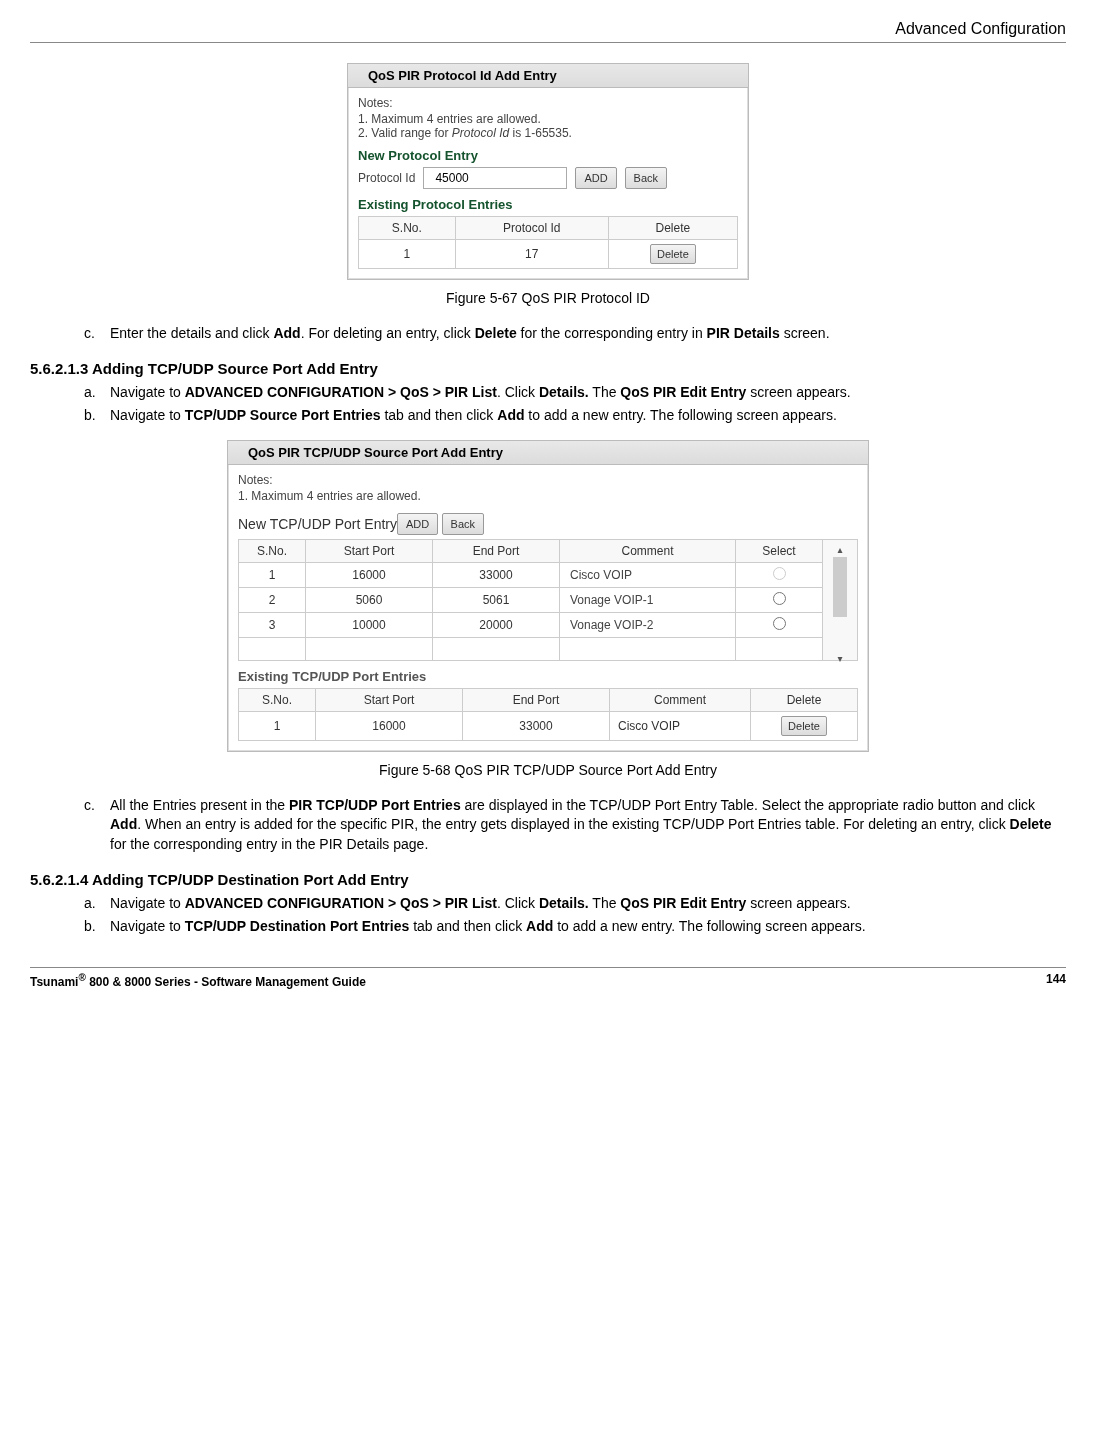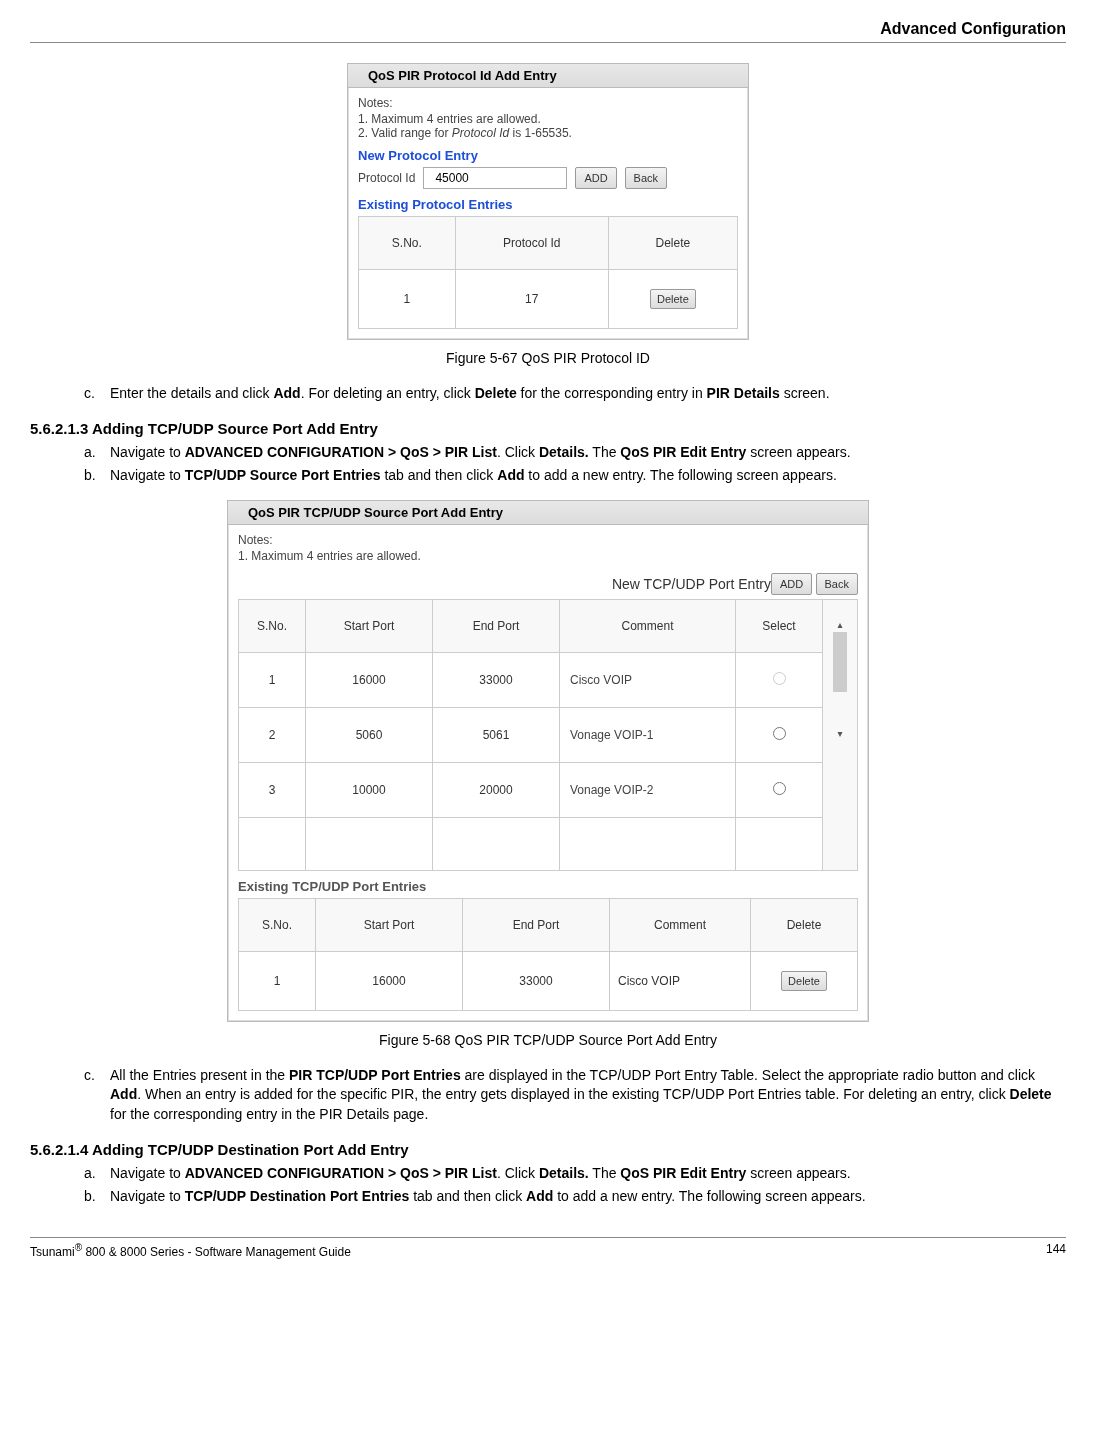--- a/index.html
+++ b/index.html
@@ -5,38 +5,38 @@
   body {
     font-family: "Segoe UI", Tahoma, sans-serif;
     font-size: 14px;
     margin: 0;
     padding: 20px 30px;
     color: #000;
     width: 1036px;
   }
   .header-right {
     text-align: right;
-    font-weight: bold;
+    font-weight: normal;
     font-size: 16px;
     margin-bottom: 4px;
   }
   hr.top-rule {
     border: none;
     border-top: 1px solid #888;
     margin: 2px 0 20px 0;
   }
   hr.bottom-rule {
     border: none;
     border-top: 1px solid #888;
     margin: 30px 0 4px 0;
   }
   .footer {
     display: flex;
     justify-content: space-between;
-    font-weight: normal;
+    font-weight: bold;
     font-size: 12px;
   }
   .footer .reg {
     font-size: 10px;
     vertical-align: super;
   }
   .figure-caption {
     text-align: center;
     font-weight: normal;
     margin: 10px 0 18px 0;
@@ -76,21 +76,21 @@
   }
   .dialog .content {
     padding: 6px 10px 10px 10px;
     font-size: 12px;
     color: #444;
   }
   .notes-head { margin: 2px 0; }
   .notes-line { margin: 0; }
   .section-title-bold {
     font-weight: bold;
-    color: #1d4ed8;
+    color: #14532d;
     margin: 8px 0 4px 0;
     font-size: 13px;
   }
   .inline-row {
     display: flex;
     align-items: center;
     gap: 8px;
   }
   input.textbox {
     border: 1px solid #aaa;
@@ -114,35 +114,35 @@
     font-size: 11px;
     height: 20px;
   }
   .existing-table {
     width: 100%;
     border-collapse: collapse;
     margin-top: 4px;
   }
   .existing-table th, .existing-table td {
     border: 1px solid #ccc;
-    padding: 19px 8px;
+    padding: 4px 8px;
     font-size: 12px;
     text-align: center;
     color: #333;
   }
   .existing-table th {
     background: #f8f8f8;
     font-weight: normal;
   }
   .existing-table .left { text-align: left; }
   .dialog1 { width: 400px; }
   .dialog2 { width: 640px; }
   .new-entry-head {
     display: flex;
-    justify-content: flex-end;
+    justify-content: flex-start;
     align-items: center;
     margin: 10px 0 4px 0;
   }
   .scroll-col {
     width: 18px;
     background: #eee;
     vertical-align: top;
     padding: 0;
     text-align: center;
   }

